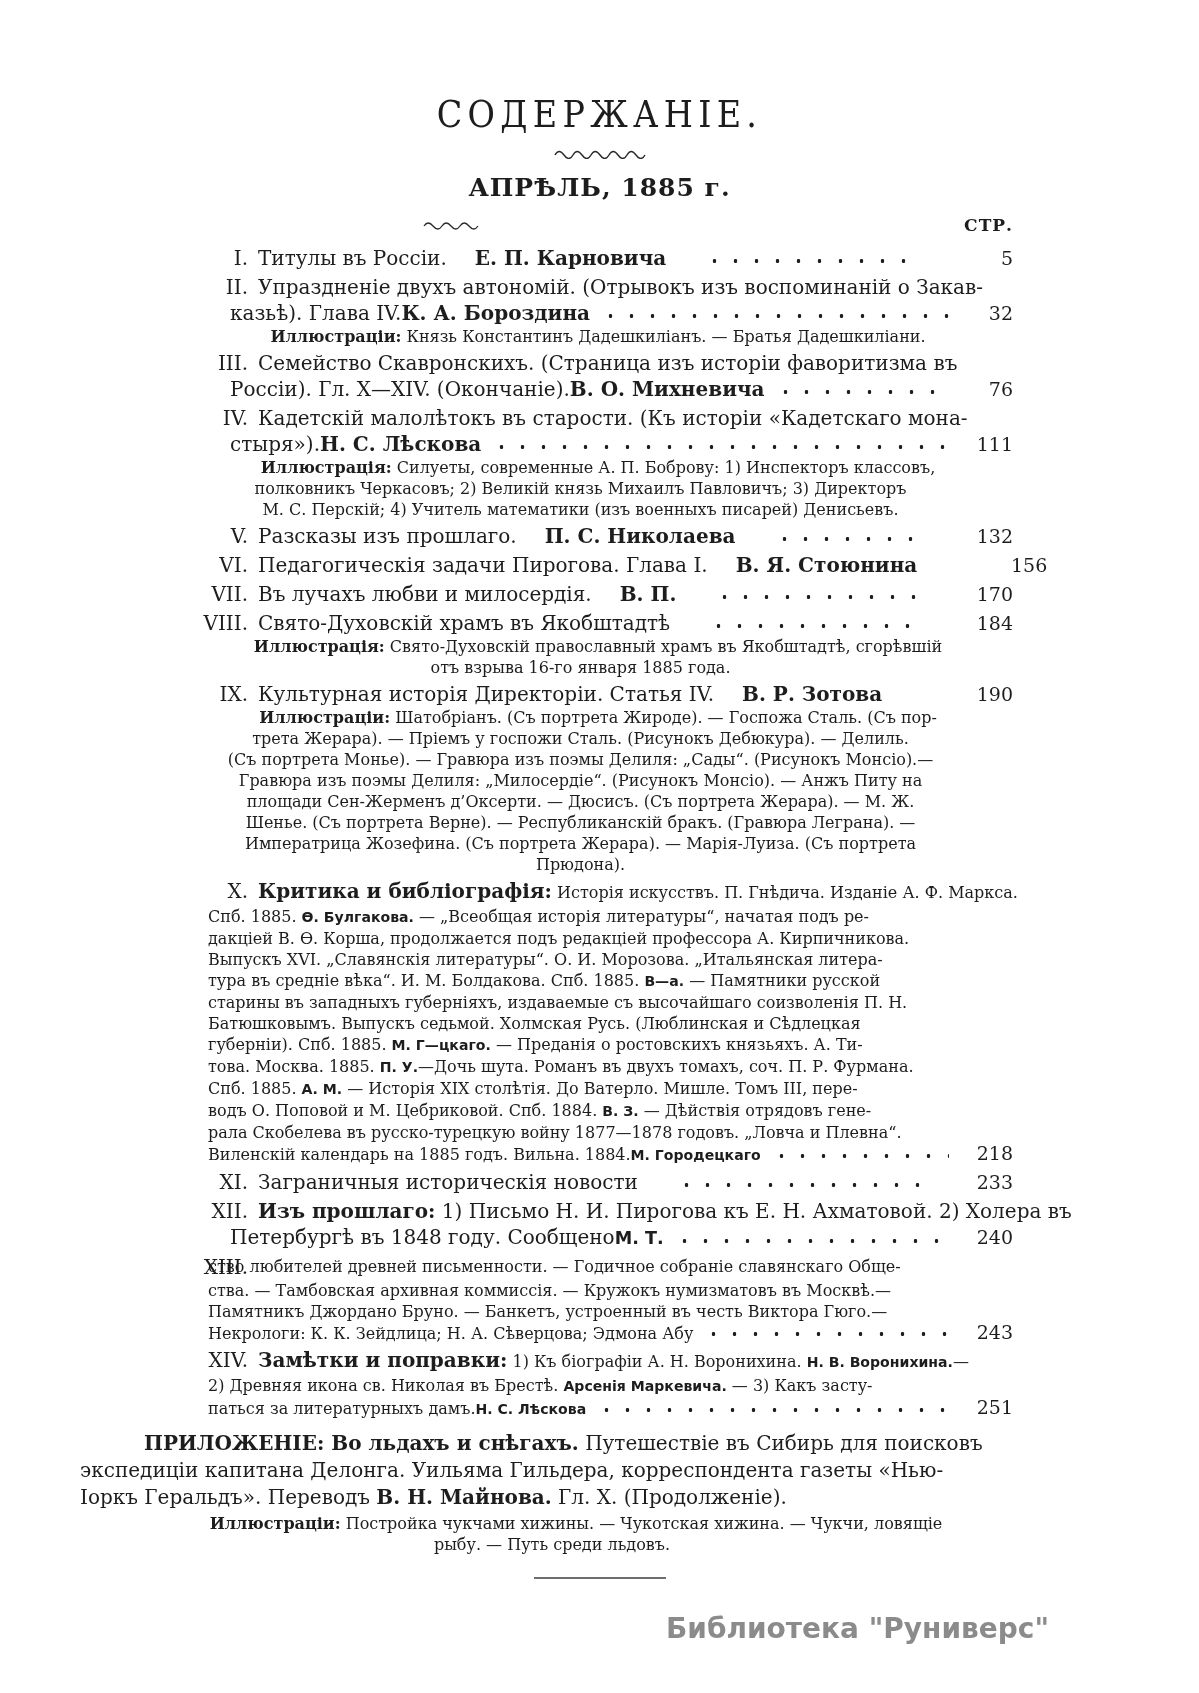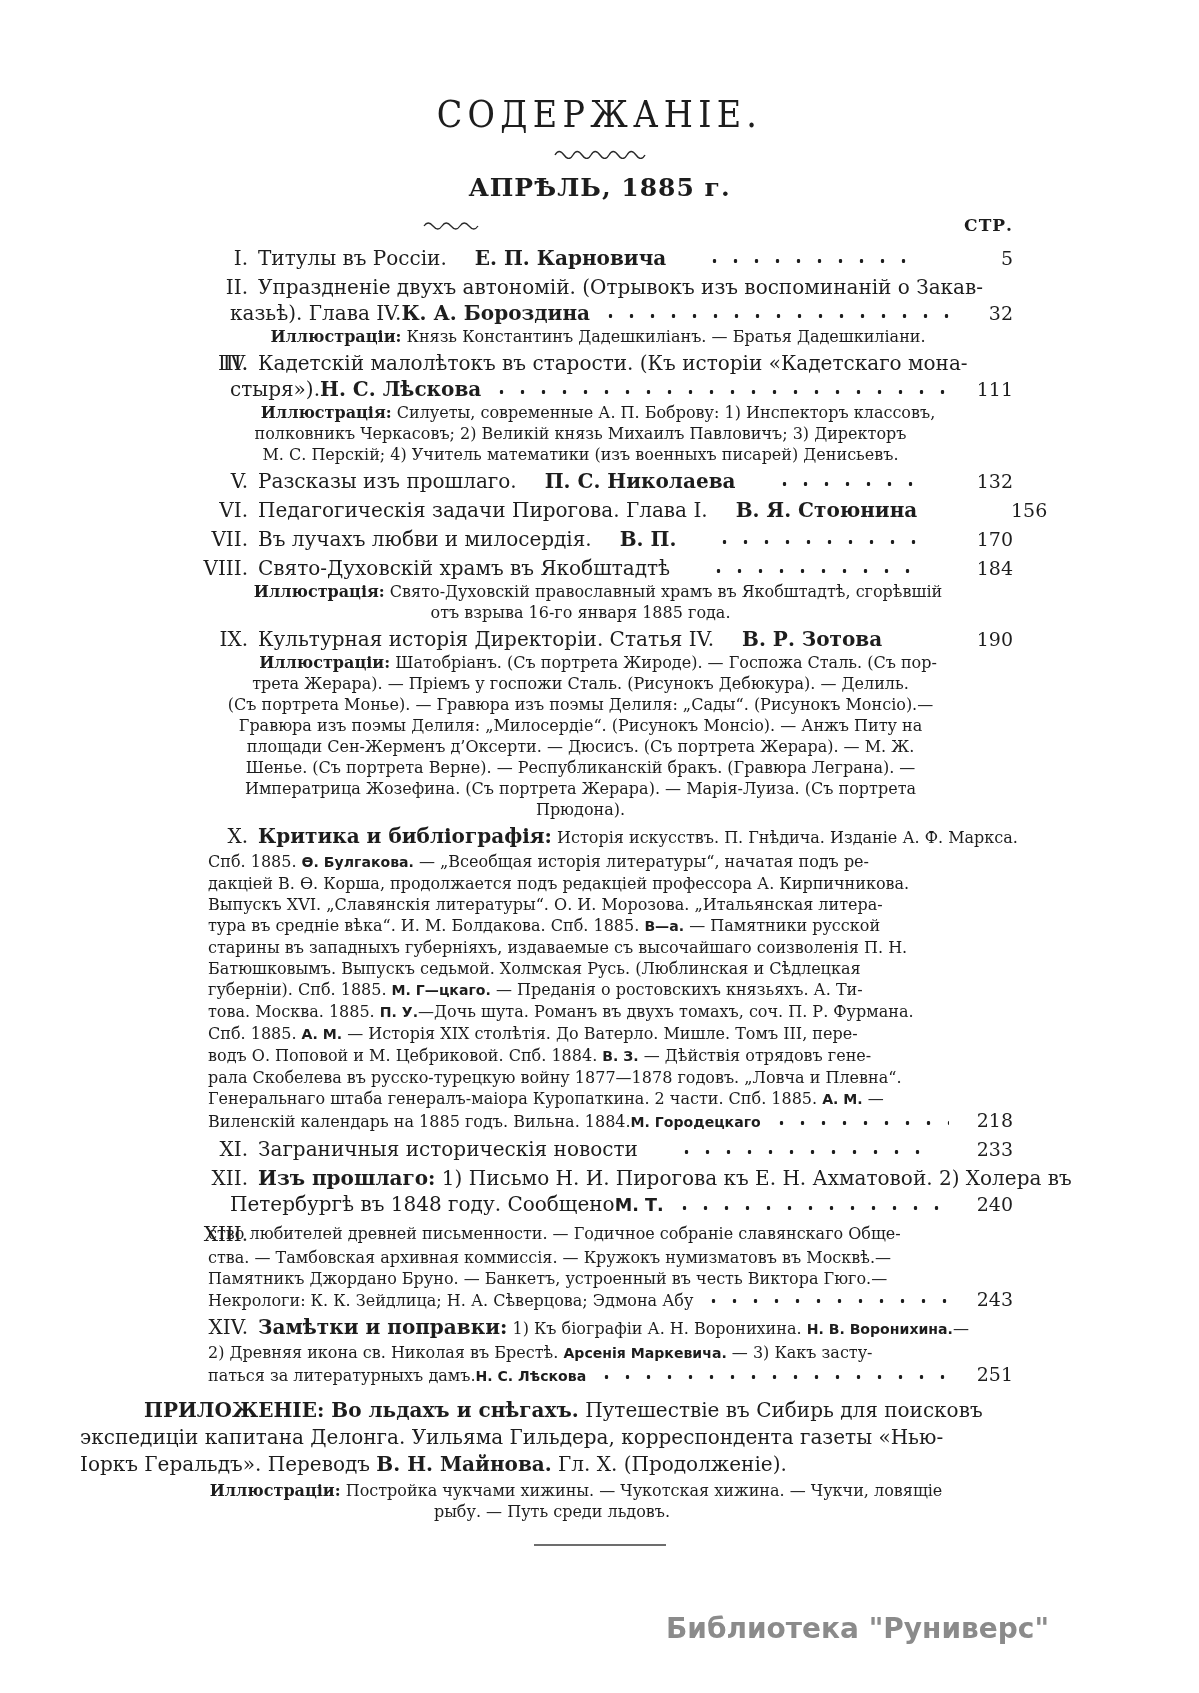--- a/index.html
+++ b/index.html
@@ -120,20 +120,29 @@
             <span class="leader"></span>
             <span class="pgnum">32</span>
           </div>
           <div class="note">
             <div class="nline ind"><span class="seg-b">Иллюстраціи:</span><span> Князь Константинъ Дадешкиліанъ. — Братья Дадешкиліани.</span></div>
           </div>
         </div>
       </div>
       <div class="entry main">
         <span class="num">III.</span>
+        <div class="body">
+          <div class="line ind"><span>Семейство Скавронскихъ. (Страница изъ исторіи фаворитизма въ</span></div>
+          <div class="line pline">
+            <span>Россіи). Гл. X—XIV. (Окончаніе). </span>
+            <span class="seg-b">В. О. Михневича</span>
+            <span class="leader"></span>
+            <span class="pgnum">76</span>
+          </div>
+        </div>
       </div>
       <div class="entry main">
         <span class="num">IV.</span>
         <div class="body">
           <div class="line ind"><span>Кадетскій малолѣтокъ въ старости. (Къ исторіи «Кадетскаго мона-</span></div>
           <div class="line pline">
             <span>стыря»). </span>
             <span class="seg-b">Н. С. Лѣскова</span>
             <span class="leader"></span>
             <span class="pgnum">111</span>
@@ -221,21 +230,20 @@
           <div class="line"><span>дакціей В. Ѳ. Корша, продолжается подъ редакціей профессора А. Кирпичникова.</span></div>
           <div class="line"><span>Выпускъ XVI. „Славянскія литературы“. О. И. Морозова. „Итальянская литера-</span></div>
           <div class="line"><span>тура въ средніе вѣка“. И. М. Болдакова. Спб. 1885. </span><span class="seg-s">В—а.</span><span> — Памятники русской</span></div>
           <div class="line"><span>старины въ западныхъ губерніяхъ, издаваемые съ высочайшаго соизволенія П. Н.</span></div>
           <div class="line"><span>Батюшковымъ. Выпускъ седьмой. Холмская Русь. (Люблинская и Сѣдлецкая</span></div>
           <div class="line"><span>губерніи). Спб. 1885. </span><span class="seg-s">М. Г—цкаго.</span><span> — Преданія о ростовскихъ князьяхъ. А. Ти-</span></div>
           <div class="line"><span>това. Москва. 1885. </span><span class="seg-s">П. У.</span><span>—Дочь шута. Романъ въ двухъ томахъ, соч. П. Р. Фурмана.</span></div>
           <div class="line"><span>Спб. 1885. </span><span class="seg-s">А. М.</span><span> — Исторія XIX столѣтія. До Ватерло. Мишле. Томъ III, пере-</span></div>
           <div class="line"><span>водъ О. Поповой и М. Цебриковой. Спб. 1884. </span><span class="seg-s">В. З.</span><span> — Дѣйствія отрядовъ гене-</span></div>
           <div class="line"><span>рала Скобелева въ русско-турецкую войну 1877—1878 годовъ. „Ловча и Плевна“.</span></div>
-          <div class="line"><span>Генеральнаго штаба генералъ-маіора Куропаткина. 2 части. Спб. 1885. </span><span class="seg-s">А. М.</span><span> —</span></div>
           <div class="line pline">
             <span>Виленскій календарь на 1885 годъ. Вильна. 1884. </span>
             <span class="seg-s">М. Городецкаго</span>
             <span class="leader"></span>
             <span class="pgnum">218</span>
           </div>
         </div>
       </div>
       <div class="entry main">
         <span class="num">XI.</span>

